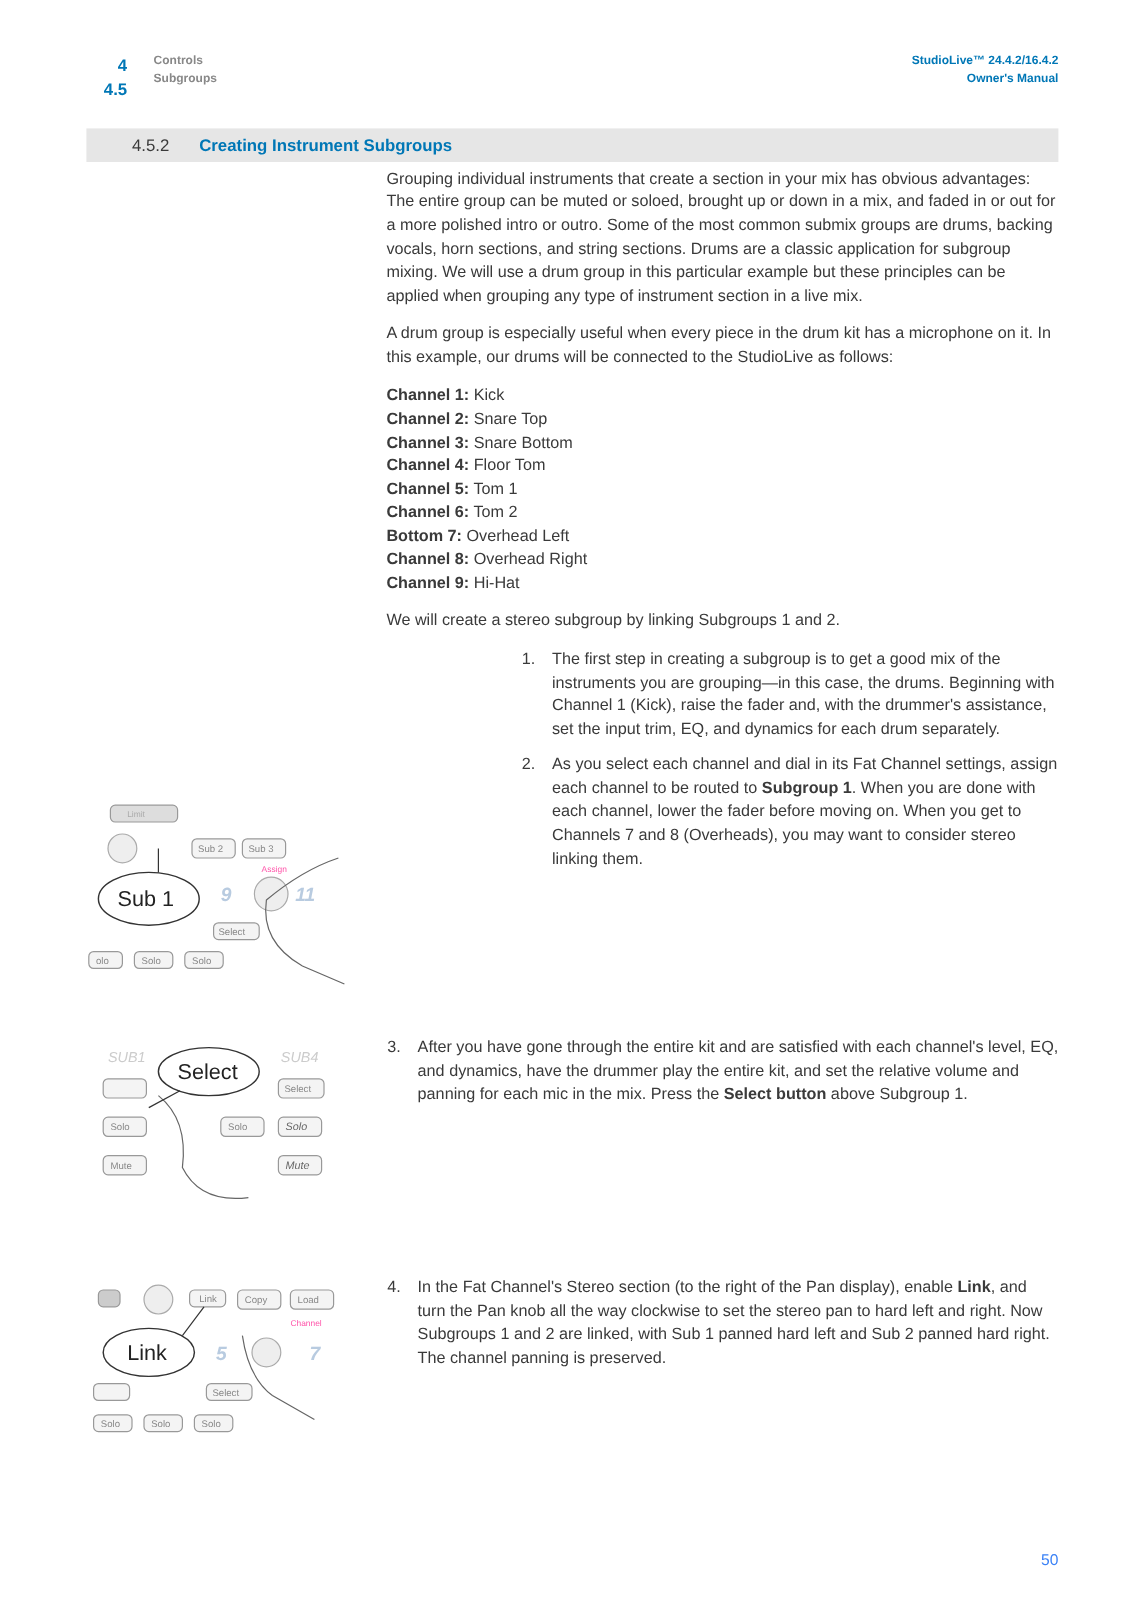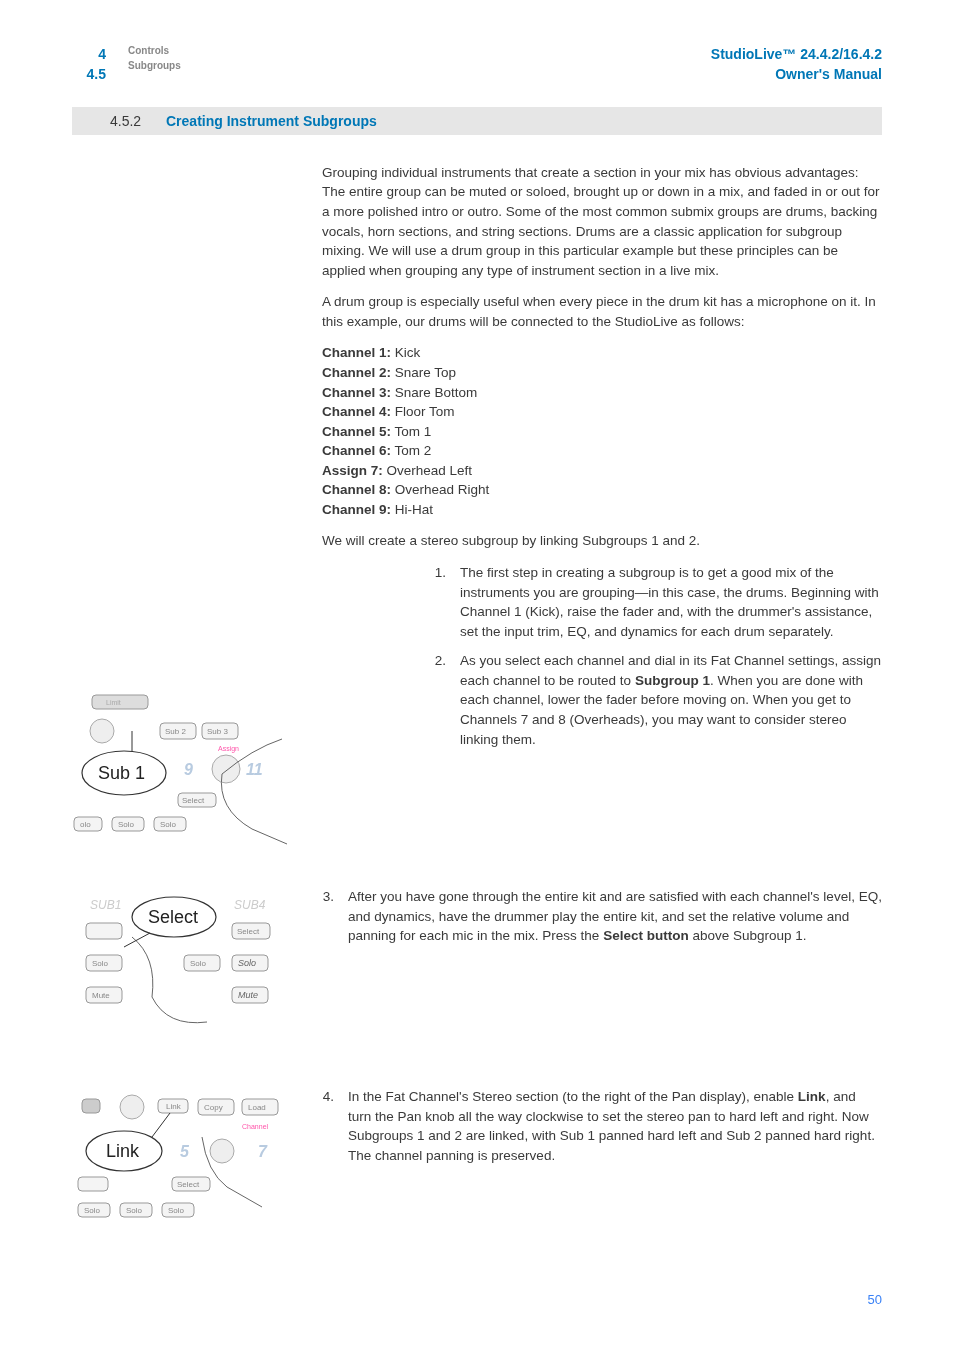--- a/index.html
+++ b/index.html
@@ -11,29 +11,29 @@
     background: #fff;
     width: 954px;
     height: 1350px;
     position: relative;
     padding: 44px 72px 30px 72px;
   }
   .header { display: flex; justify-content: space-between; margin-bottom: 22px; }
   .hl { display: flex; gap: 22px; }
   .hl-num { color: #0077b6; font-weight: 700; font-size: 14px; text-align: right; min-width: 34px; }
   .hl-txt { color: #888; font-weight: 700; font-size: 10px; }
-  .hr { text-align: right; color: #0077b6; font-weight: 700; font-size: 14px; }
+  .hr { text-align: right; color: #0077b6; font-weight: 700; font-size: 10px; }
   .hr .sub { display: block; }
 
   .sec-bar {
     background: #e6e6e6;
     padding: 4px 10px 4px 38px;
     display: flex;
     position: relative;
-    margin-bottom: 28px;
+    margin-bottom: 4px;
   }
   .sec-num { position: absolute; left: 38px; color: #3a3a3a; font-size: 14px; }
   .sec-title { margin-left: 56px; color: #0077b6; font-weight: 700; font-size: 14px; text-align: right; }
 
   .body-col { margin-left: 250px; }
   .para { margin-bottom: 12px; color: #3a3a3a; }
 
   .chan-list { margin-bottom: 12px; }
   .chan-list div { line-height: 1.45; }
   .b { font-weight: 700; }
@@ -91,21 +91,21 @@
   <p class="para">Grouping individual instruments that create a section in your mix has obvious advantages: The entire group can be muted or soloed, brought up or down in a mix, and faded in or out for a more polished intro or outro. Some of the most common submix groups are drums, backing vocals, horn sections, and string sections. Drums are a classic application for subgroup mixing. We will use a drum group in this particular example but these principles can be applied when grouping any type of instrument section in a live mix.</p>
   <p class="para">A drum group is especially useful when every piece in the drum kit has a microphone on it. In this example, our drums will be connected to the StudioLive as follows:</p>
 
   <div class="chan-list">
     <div><span class="b">Channel 1:</span><span> Kick</span></div>
     <div><span class="b">Channel 2:</span><span> Snare Top</span></div>
     <div><span class="b">Channel 3:</span><span> Snare Bottom</span></div>
     <div><span class="b">Channel 4:</span><span> Floor Tom</span></div>
     <div><span class="b">Channel 5:</span><span> Tom 1</span></div>
     <div><span class="b">Channel 6:</span><span> Tom 2</span></div>
-    <div><span class="b">Assign 7:</span><span> Overhead Left</span></div>
+    <div><span class="b">Bottom 7:</span><span> Overhead Left</span></div>
     <div><span class="b">Channel 8:</span><span> Overhead Right</span></div>
     <div><span class="b">Channel 9:</span><span> Hi-Hat</span></div>
   </div>
 
   <p class="para">We will create a stereo subgroup by linking Subgroups 1 and 2.</p>
 </div>
 
 <ol class="steps">
   <li>
     <span class="num">1.</span>

